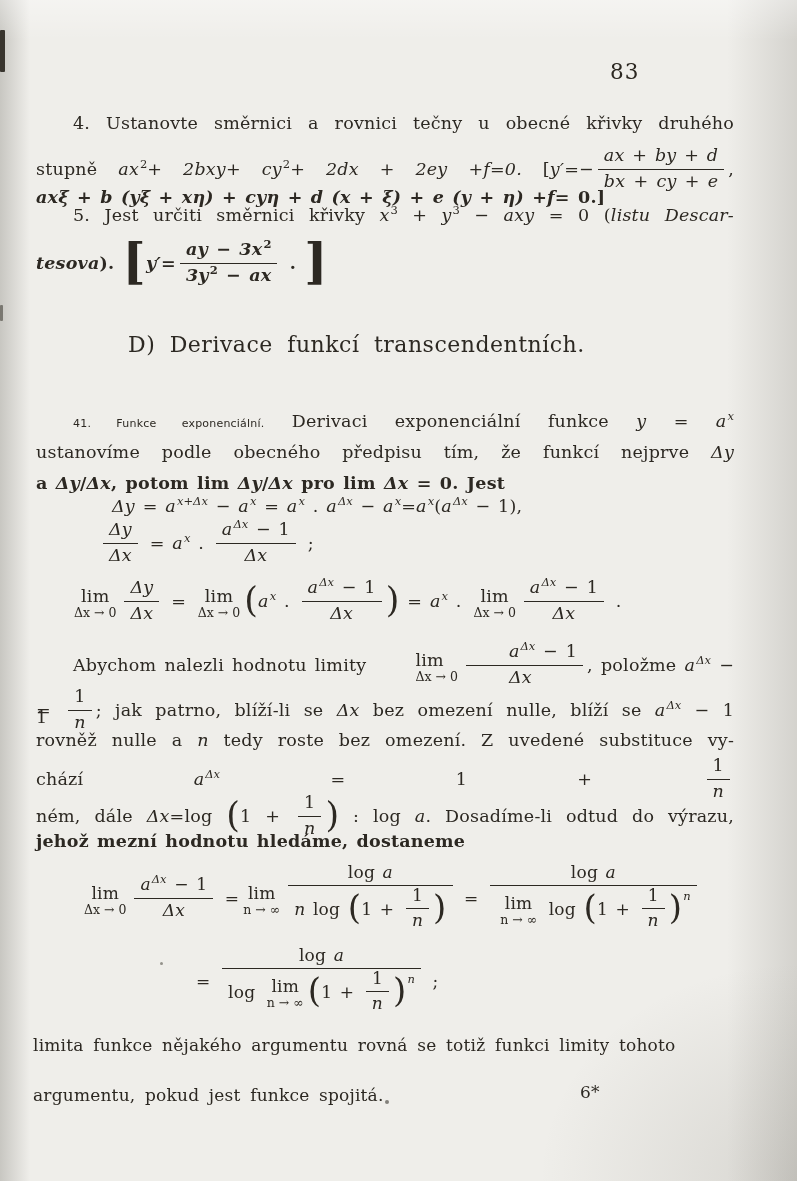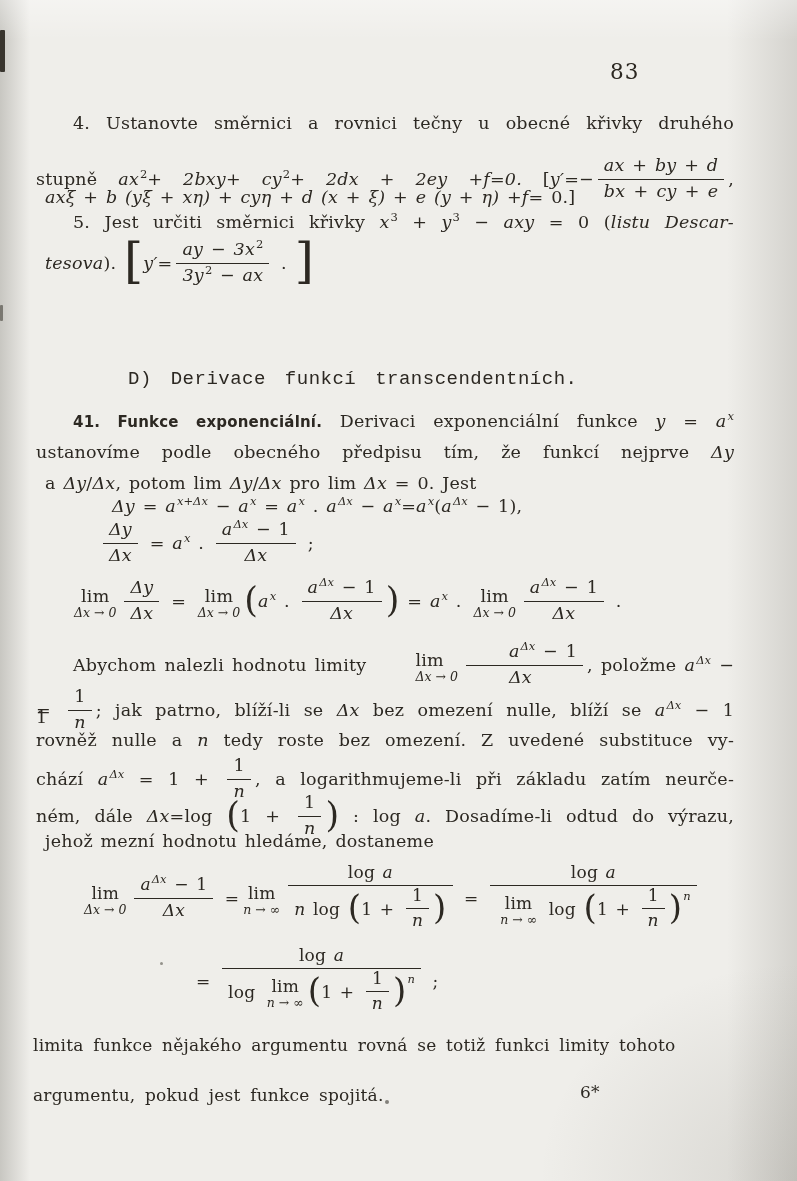--- a/index.html
+++ b/index.html
@@ -15,45 +15,45 @@
   #shade-right{right:0;top:0;width:70px;height:100%;
     background:linear-gradient(270deg,rgba(115,112,104,.22),rgba(115,112,104,0));}
   #shade-br{right:0;bottom:0;width:260px;height:220px;
     background:radial-gradient(ellipse at bottom right,rgba(110,106,96,.18),rgba(110,106,96,0) 70%);}
   #shade-top{left:0;top:0;width:100%;height:40px;
     background:linear-gradient(180deg,rgba(255,255,255,.35),rgba(255,255,255,0));}
   .mark{position:absolute;background:#39352e;border-radius:1px;}
 
   .line{position:absolute;white-space:nowrap;font-size:17.5px;letter-spacing:.2px;word-spacing:2px;}
   .jline{white-space:normal;text-align:justify;text-align-last:justify;width:698px;left:36px;}
-  .nline{left:45px;}
+  .nline{left:36px;font-weight:bold;}
   .indent{text-indent:37px;}
 
   .w{font-style:normal;}
   .m{font-style:italic;}
-  .b{font-family:"DejaVu Sans","Liberation Sans",sans-serif;font-weight:bold;font-size:15px;letter-spacing:.2px;}
+  .b{font-family:"DejaVu Sans","Liberation Sans",sans-serif;font-weight:normal;font-size:11px;letter-spacing:.2px;}
   .sup{font-size:11.5px;font-style:italic;position:relative;top:-7px;margin-left:1px;letter-spacing:0;}
   .supd{font-style:normal;}
   .suphi{top:-15px;}
   .frac{display:inline-block;vertical-align:middle;text-align:center;margin:0 4px;position:relative;top:-2px;}
   .fn,.fd{display:block;padding:0 6px;line-height:1.25;}
   .fn{border-bottom:1.4px solid #2c2822;padding-bottom:2px;}
   .fd{padding-top:1px;}
   .lim{display:inline-block;vertical-align:middle;text-align:center;margin:0 4px;line-height:1;position:relative;top:1px;}
   .limw{display:block;font-style:normal;}
-  .limu{display:block;font-size:12.5px;font-style:italic;margin-top:2px;letter-spacing:0;word-spacing:0;}
+  .limu{display:block;font-size:12.5px;margin-top:2px;letter-spacing:0;word-spacing:0;}
   .big{font-size:200%;font-style:normal;vertical-align:middle;position:relative;top:-2px;line-height:.7;}
   .Big{font-size:280%;font-style:normal;vertical-align:middle;position:relative;top:-3px;line-height:.6;}
 
   #page-number{top:59px;left:610px;font-size:21.5px;letter-spacing:1px;}
-  #heading{top:368px;left:128px;font-size:19px;letter-spacing:.5px;word-spacing:7px;white-space:nowrap;font-family:Liberation Mono, monospace;}
+  #heading{top:332px;left:128px;font-size:22px;letter-spacing:.5px;word-spacing:7px;white-space:nowrap;}
   #p4-l1{top:110px;line-height:26px;}
-  #p4-l2{top:153px;height:52px;line-height:52px;}
+  #p4-l2{top:143px;height:52px;line-height:52px;}
   #p4-l3{top:184px;line-height:26px;}
-  #p5-l1{top:209px;line-height:26px;}
+  #p5-l1{top:202px;line-height:26px;}
   #p5-l2{top:236px;height:54px;line-height:54px;}
   #s41-l1{top:408px;line-height:26px;}
   #s41-l2{top:439px;line-height:26px;}
   #s41-l3{top:470px;line-height:26px;}
   #dispA{top:489px;left:112px;line-height:34px;}
   #dispB{top:516px;left:99px;height:54px;line-height:54px;}
   #dispC{top:571px;left:70px;height:60px;line-height:60px;}
   #pa-l1{top:640px;height:50px;line-height:50px;}
   #pa-l2{top:688px;height:44px;line-height:44px;}
   #pa-l3{top:727px;line-height:26px;}
@@ -94,21 +94,21 @@
 <div id="s41-l2" class="line jline"><span class="w">ustanovíme podle obecného předpisu tím, že funkcí nejprve </span><span class="m">Δy</span></div>
 <div id="s41-l3" class="line nline"><span class="w">a </span><span class="m">Δy</span><span class="w">/</span><span class="m">Δx</span><span class="w">, potom lim </span><span class="m">Δy</span><span class="w">/</span><span class="m">Δx</span><span class="w"> pro lim </span><span class="m">Δx</span><span class="w"> = 0. Jest</span></div>
 
 <div id="dispA" class="line"><span class="m">Δy</span><span class="w"> = </span><span class="m">a</span><span class="sup">x+Δx</span><span class="w"> − </span><span class="m">a</span><span class="sup">x</span><span class="w"> = </span><span class="m">a</span><span class="sup">x</span><span class="w"> . </span><span class="m">a</span><span class="sup">Δx</span><span class="w"> − </span><span class="m">a</span><span class="sup">x</span><span class="w">=</span><span class="m">a</span><span class="sup">x</span><span class="w">(</span><span class="m">a</span><span class="sup">Δx</span><span class="w"> − 1),</span></div>
 <div id="dispB" class="line"><span class="frac"><span class="fn"><span class="m">Δy</span></span><span class="fd"><span class="m">Δx</span></span></span><span class="w"> = </span><span class="m">a</span><span class="sup">x</span><span class="w"> . </span><span class="frac"><span class="fn"><span class="m">a</span><span class="sup">Δx</span><span class="w"> − 1</span></span><span class="fd"><span class="m">Δx</span></span></span><span class="w"> ;</span></div>
 <div id="dispC" class="line"><span class="lim"><span class="limw">lim</span><span class="limu">Δx → 0</span></span><span class="frac"><span class="fn"><span class="m">Δy</span></span><span class="fd"><span class="m">Δx</span></span></span><span class="w"> = </span><span class="lim"><span class="limw">lim</span><span class="limu">Δx → 0</span></span><span class="big">(</span><span class="m">a</span><span class="sup">x</span><span class="w"> . </span><span class="frac"><span class="fn"><span class="m">a</span><span class="sup">Δx</span><span class="w"> − 1</span></span><span class="fd"><span class="m">Δx</span></span></span><span class="big">)</span><span class="w"> = </span><span class="m">a</span><span class="sup">x</span><span class="w"> . </span><span class="lim"><span class="limw">lim</span><span class="limu">Δx → 0</span></span><span class="frac"><span class="fn"><span class="m">a</span><span class="sup">Δx</span><span class="w"> − 1</span></span><span class="fd"><span class="m">Δx</span></span></span><span class="w"> .</span></div>
 
 <div id="pa-l1" class="line jline indent"><span class="w">Abychom nalezli hodnotu limity </span><span class="lim"><span class="limw">lim</span><span class="limu">Δx → 0</span></span><span class="frac"><span class="fn"><span class="m">a</span><span class="sup">Δx</span><span class="w"> − 1</span></span><span class="fd"><span class="m">Δx</span></span></span><span class="w">, položme </span><span class="m">a</span><span class="sup">Δx</span><span class="w"> − 1</span></div>
 <div id="pa-l2" class="line jline"><span class="w">= </span><span class="frac"><span class="fn"><span class="w">1</span></span><span class="fd"><span class="m">n</span></span></span><span class="w">; jak patrno, blíží-li se </span><span class="m">Δx</span><span class="w"> bez omezení nulle, blíží se </span><span class="m">a</span><span class="sup">Δx</span><span class="w"> − 1</span></div>
 <div id="pa-l3" class="line jline"><span class="w">rovněž nulle a </span><span class="m">n</span><span class="w"> tedy roste bez omezení. Z uvedené substituce vy-</span></div>
-<div id="pa-l4" class="line jline"><span class="w">chází </span><span class="m">a</span><span class="sup">Δx</span><span class="w"> = 1 + </span><span class="frac"><span class="fn"><span class="w">1</span></span><span class="fd"><span class="m">n</span></span></span><span class="w">, a logarithmujeme-li při základu zatím neurče-</span></div>
+<div id="pa-l4" class="line jline"><span class="w">chází </span><span class="m">a</span><span class="sup">Δx</span><span class="w"> = 1 + </span><span class="frac"><span class="fn"><span class="w">1</span></span><span class="fd"><span class="m">n</span></span></span></div>
 <div id="pa-l5" class="line jline"><span class="w">ném, dále </span><span class="m">Δx</span><span class="w">=log </span><span class="big">(</span><span class="w">1 + </span><span class="frac"><span class="fn"><span class="w">1</span></span><span class="fd"><span class="m">n</span></span></span><span class="big">)</span><span class="w"> : log </span><span class="m">a</span><span class="w">. Dosadíme-li odtud do výrazu,</span></div>
 <div id="pa-l6" class="line nline">jehož mezní hodnotu hledáme, dostaneme</div>
 
 <div id="dispD1" class="line"><span class="lim"><span class="limw">lim</span><span class="limu">Δx → 0</span></span><span class="frac"><span class="fn"><span class="m">a</span><span class="sup">Δx</span><span class="w"> − 1</span></span><span class="fd"><span class="m">Δx</span></span></span><span class="w"> =</span><span class="lim"><span class="limw">lim</span><span class="limu">n → ∞</span></span><span class="frac"><span class="fn"><span class="w">log </span><span class="m">a</span></span><span class="fd"><span class="m">n</span><span class="w"> log </span><span class="big">(</span><span class="w">1 + </span><span class="frac"><span class="fn"><span class="w">1</span></span><span class="fd"><span class="m">n</span></span></span><span class="big">)</span></span></span><span class="w"> = </span><span class="frac"><span class="fn"><span class="w">log </span><span class="m">a</span></span><span class="fd"><span class="lim"><span class="limw">lim</span><span class="limu">n → ∞</span></span><span class="w"> log </span><span class="big">(</span><span class="w">1 + </span><span class="frac"><span class="fn"><span class="w">1</span></span><span class="fd"><span class="m">n</span></span></span><span class="big">)</span><span class="sup suphi">n</span></span></span></div>
 <div id="dispD2" class="line"><span class="w">= </span><span class="frac"><span class="fn"><span class="w">log </span><span class="m">a</span></span><span class="fd"><span class="w">log </span><span class="lim"><span class="limw">lim</span><span class="limu">n → ∞</span></span><span class="big">(</span><span class="w">1 + </span><span class="frac"><span class="fn"><span class="w">1</span></span><span class="fd"><span class="m">n</span></span></span><span class="big">)</span><span class="sup suphi">n</span></span></span><span class="w"> ;</span></div>
 
 <div id="close-l1" class="line">limita funkce nějakého argumentu rovná se totiž funkci limity tohoto</div>
 <div id="close-l2" class="line">argumentu, pokud jest funkce spojitá.</div>
 
 <div id="signature" class="line">6*</div>

